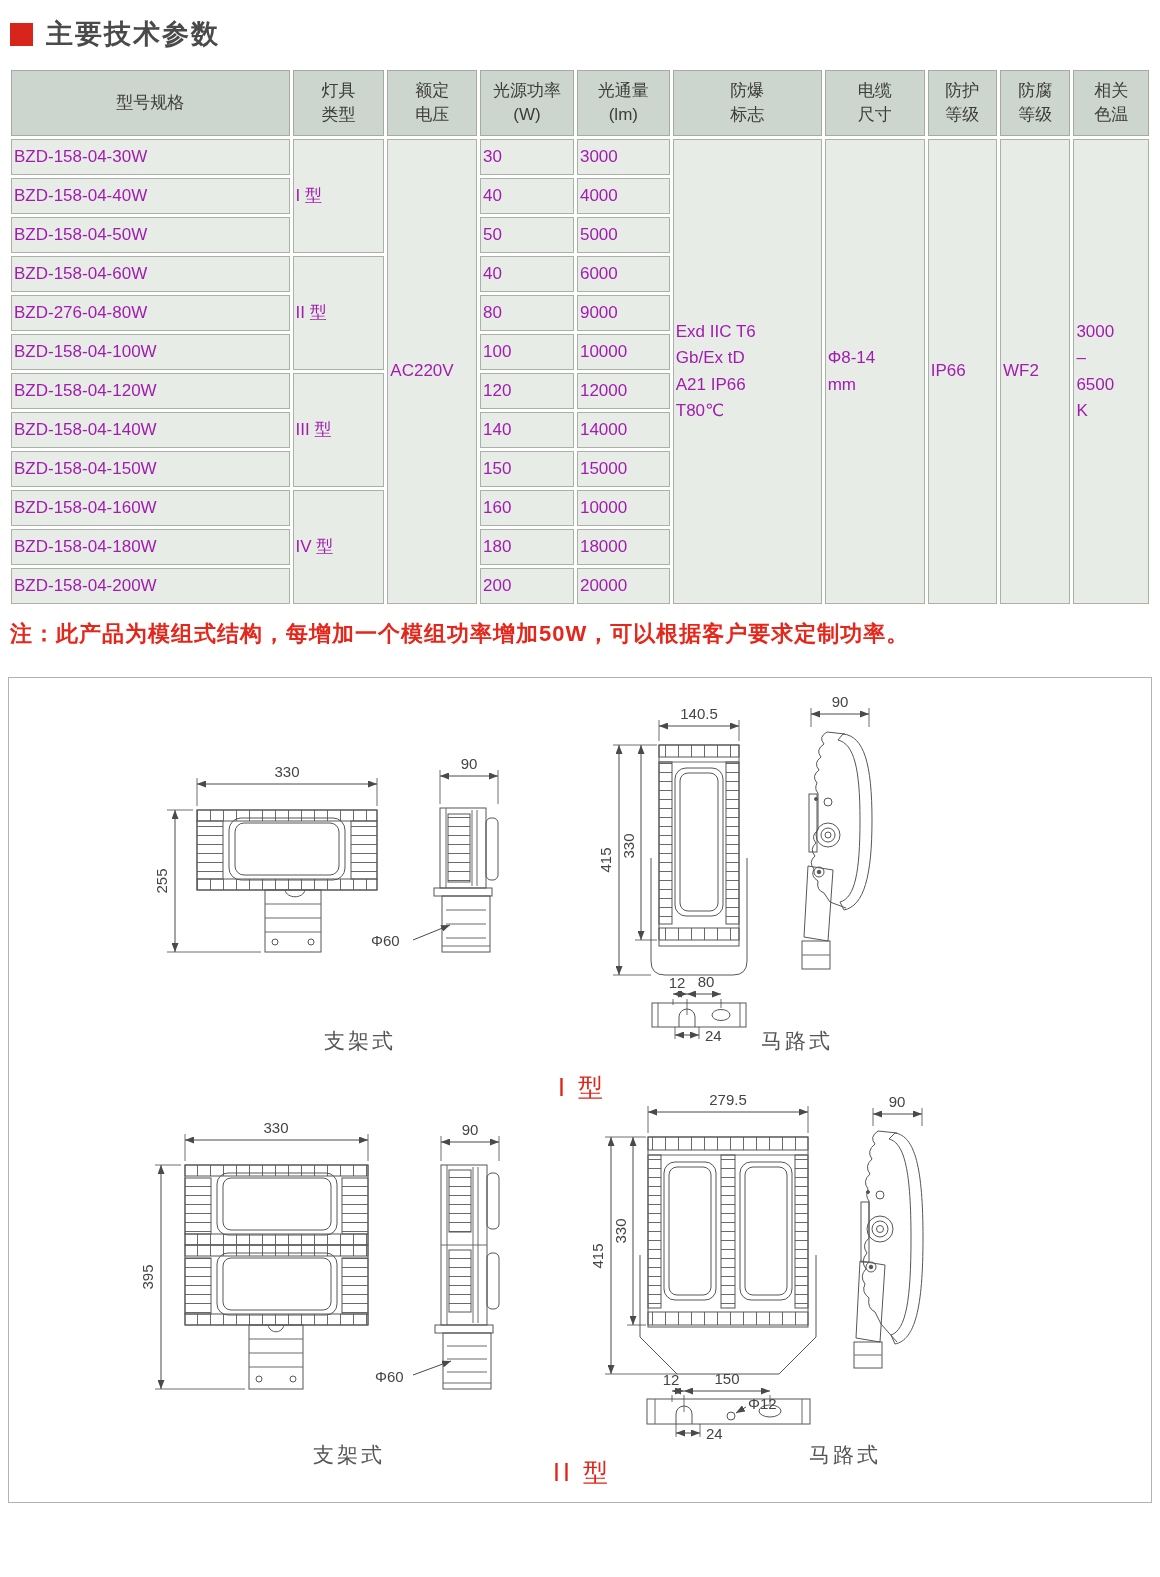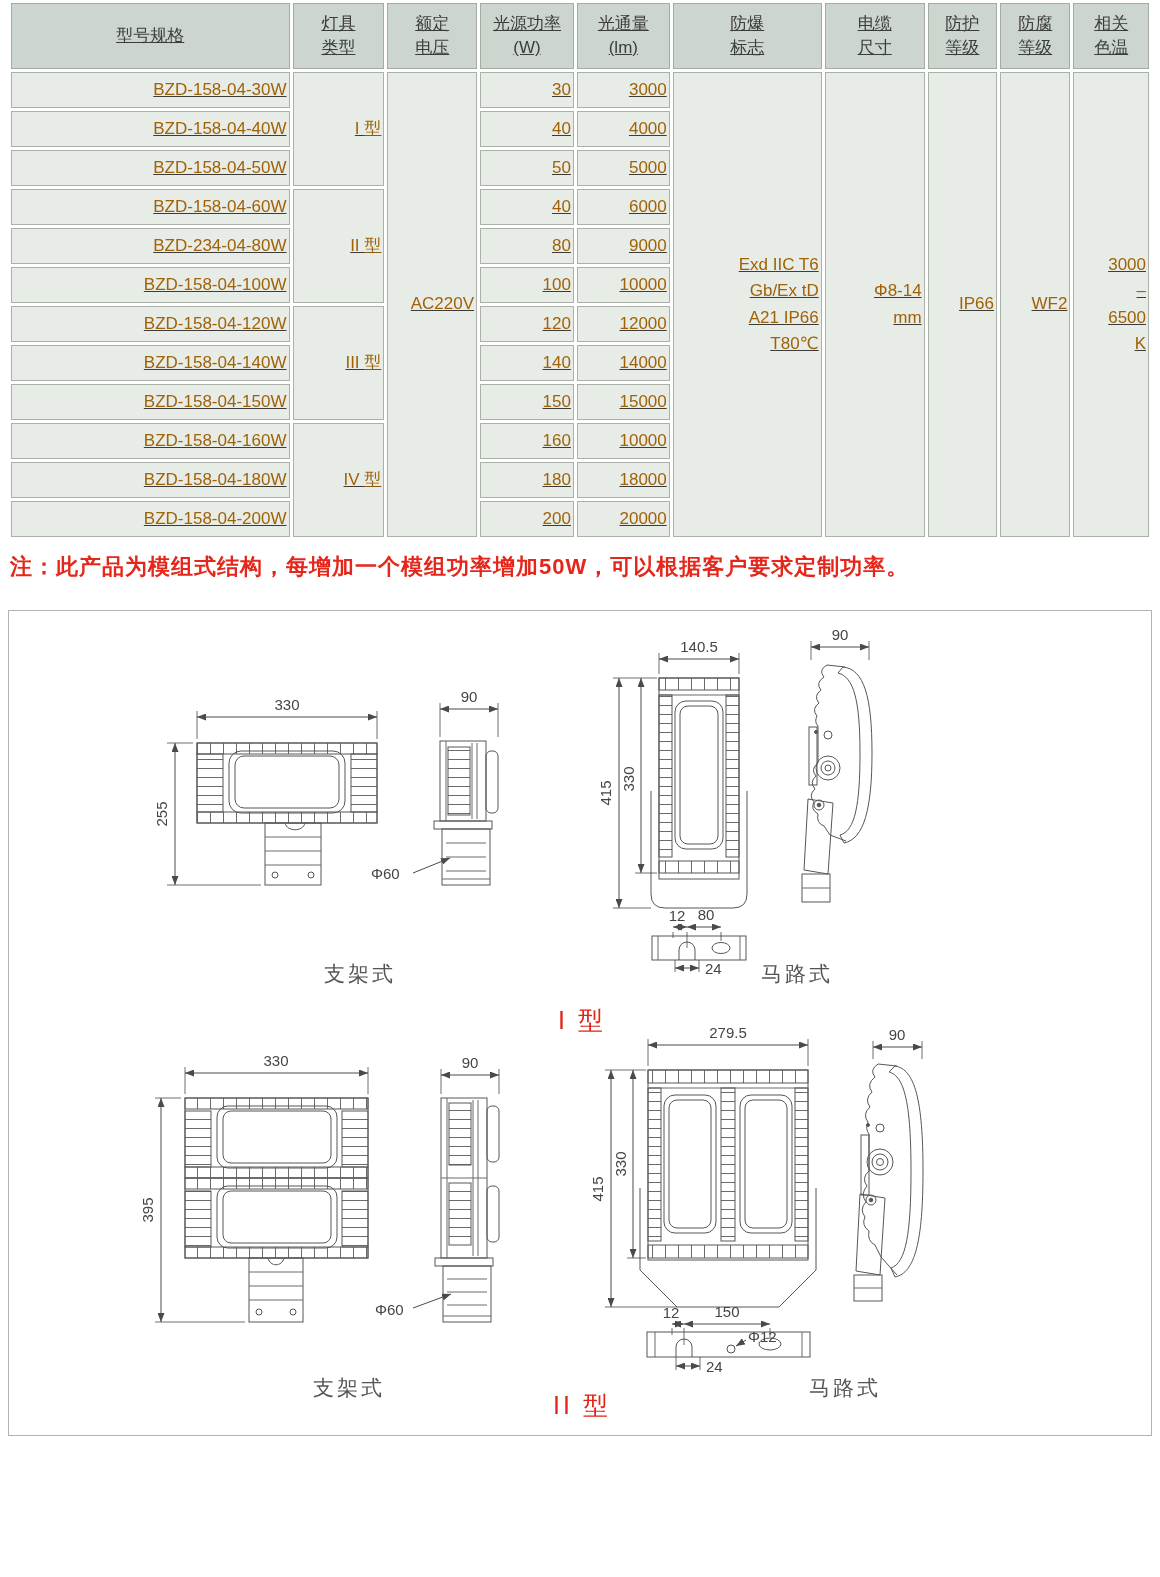--- a/index.html
+++ b/index.html
@@ -7,31 +7,31 @@
     width:1160px;background:#ffffff;
     font-family:"Liberation Sans","DejaVu Sans",sans-serif;
     color:#3c3c3c;
   }
   .content{padding:0 8px;}
   .sec-head{display:flex;align-items:center;gap:13px;margin:16px 0 15px 2px;}
   .sq{width:23px;height:23px;background:#d8251c;flex:0 0 auto;}
   .sec-title{font-size:27px;font-weight:bold;color:#4a4a4a;letter-spacing:2px;}
   table.spec{
     border-collapse:separate;border-spacing:3px;
-    width:1144px;table-layout:fixed;background:#fff;text-decoration:underline;
+    width:1144px;table-layout:fixed;background:#fff;
   }
   table.spec th{
     background:#cdd6ce;border:1px solid #a3aba3;
     font-size:17px;font-weight:normal;color:#3c3c3c;
     height:64px;text-align:center;vertical-align:middle;
     white-space:pre-line;line-height:1.4;padding:0 2px;
   }
   table.spec td{
     background:#e7ece7;border:1px solid #a9b1a9;
-    font-size:17px;color:#a16207;text-align:right;vertical-align:middle;
+    font-size:17px;color:#a21caf;text-align:left;vertical-align:middle;
     height:34px;white-space:pre-line;line-height:1.55;padding:0 2px;
   }
   .note{color:#e5261a;font-size:22px;font-weight:bold;margin:12px 0 28px 2px;letter-spacing:1px;}
   .panel{width:1142px;height:824px;border:1px solid #b3b3b3;margin-top:12px;background:#fff;}
   
   .s{fill:none;stroke:#565656;stroke-width:1;}
   .sf{stroke:#565656;stroke-width:1;}
   .thin{fill:none;stroke:#6a6a6a;stroke-width:1;}
   .dimln{fill:none;stroke:#4a4a4a;stroke-width:1;}
   .ext{fill:none;stroke:#4a4a4a;stroke-width:0.8;}
@@ -39,20 +39,24 @@
   .dim{font-size:15px;fill:#454545;}
   .cap{font-size:21px;fill:#555555;letter-spacing:3px;}
   .redcap{font-size:25px;fill:#e02417;letter-spacing:3px;}
   .wfill{fill:#ffffff;stroke:#565656;stroke-width:1;}
 </style>
 </head>
 <body>
 
 <div class="content">
 
+  <div class="sec-head">
+    <div class="sq"></div>
+    <div class="sec-title">主要技术参数</div>
+  </div>
 
   <table class="spec">
     <colgroup>
       <col style="width:273px">
         <col style="width:90px">
         <col style="width:88px">
       <col style="width:92px">
         <col style="width:91px">
         <col style="width:146px">
       <col style="width:98px">
@@ -113,21 +117,21 @@
         <td>50</td>
         <td>5000</td>
       </tr>
       <tr>
         <td>BZD-158-04-60W</td>
         <td rowspan="3">II 型</td>
         <td>40</td>
         <td>6000</td>
       </tr>
       <tr>
-        <td>BZD-234-04-80W</td>
+        <td>BZD-276-04-80W</td>
         <td>80</td>
         <td>9000</td>
       </tr>
       <tr>
         <td>BZD-158-04-100W</td>
         <td>100</td>
         <td>10000</td>
       </tr>
       <tr>
         <td>BZD-158-04-120W</td>

